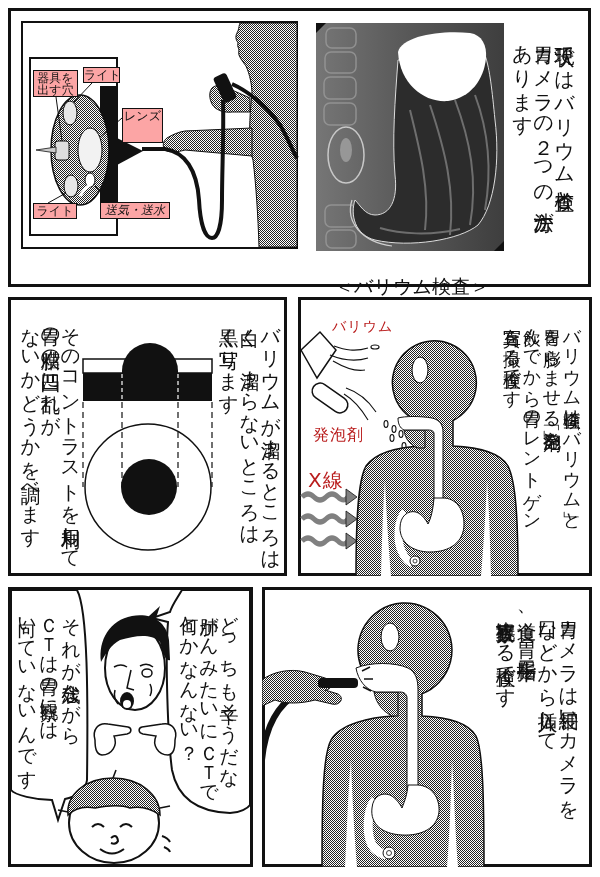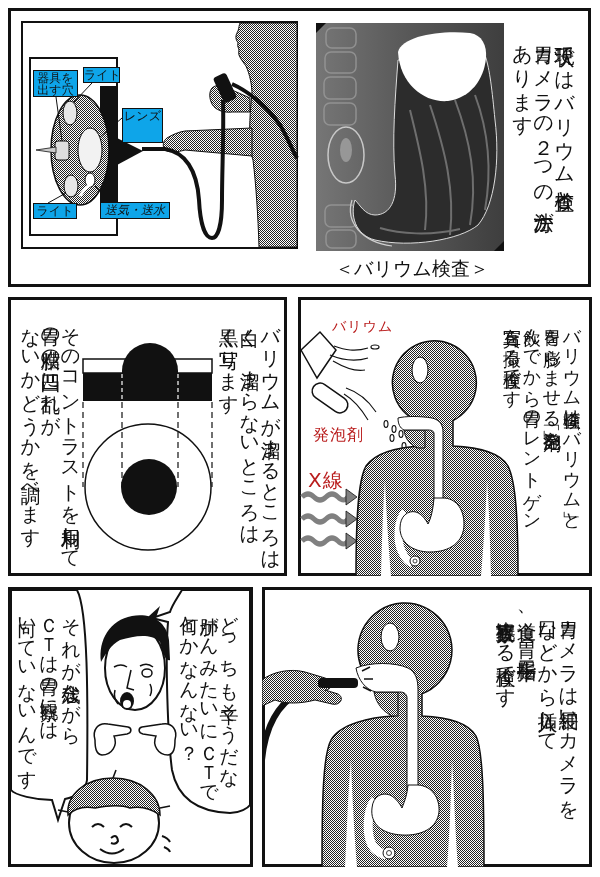--- a/index.html
+++ b/index.html
@@ -16,21 +16,21 @@
   .vtext {
     position: absolute; writing-mode: vertical-rl; white-space: nowrap;
     color: #111111;
   }
   .vtext > div { display: block; }
   .caption {
     position: absolute; text-align: center; font-size: 19px;
     line-height: 22px; height: 22px; white-space: nowrap; color: #111111;
   }
   .label-box {
-    position: absolute; box-sizing: border-box; background: #0ea5e9;
+    position: absolute; box-sizing: border-box; background: #fca5a5;
     border: 1.5px solid #111111; font-size: 12px; line-height: 12px;
     text-align: center; white-space: nowrap; padding-top: 1px; color: #111111;
   }
   .label-box span { display: block; }
   .hand-label {
     position: absolute; white-space: nowrap; color: #b91c1c;
     font-family: "DejaVu Sans", sans-serif; letter-spacing: 1px;
   }
   
   #p1 { left: 8px;   top: 8px;   width: 583px; height: 279px; }
@@ -128,21 +128,21 @@
 
     <div class="label-box" style="left:22px;top:59px;width:45px;height:27px;">
       <span>器具を</span>
       <span>出す穴</span>
     </div>
     <div class="label-box" style="left:72px;top:56px;width:37px;height:16px;">ライト</div>
     <div class="label-box" style="left:111px;top:97px;width:41px;height:35px;">レンズ</div>
     <div class="label-box" style="left:22px;top:192px;width:44px;height:16px;">ライト</div>
     <div class="label-box" style="left:89px;top:191px;width:70px;height:17px;font-style:italic;">送気・送水</div>
 
-    <div class="caption" style="left:301px;top:246px;width:200px;">＜バリウム検査＞</div>
+    <div class="caption" style="left:301px;top:264px;width:200px;">＜バリウム検査＞</div>
 
     <div id="p1-narr" class="vtext">
       <div>現状ではバリウム検査と</div>
       <div>胃カメラの２つの方法が</div>
       <div>あります</div>
     </div>
   </div>
 
   <div id="p2" class="panel">
     <svg width="279" height="279" viewBox="8 297 279 279">

